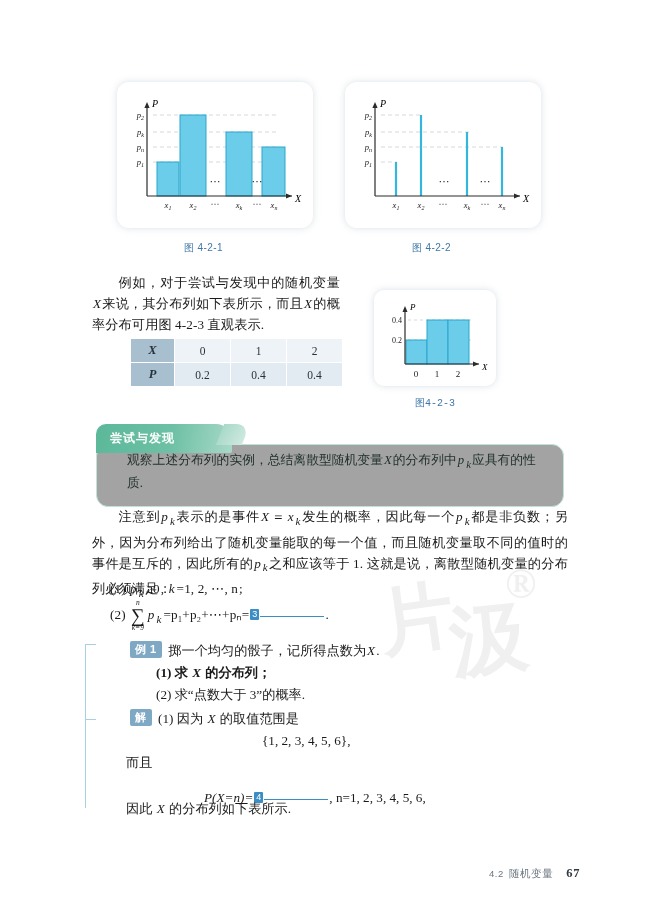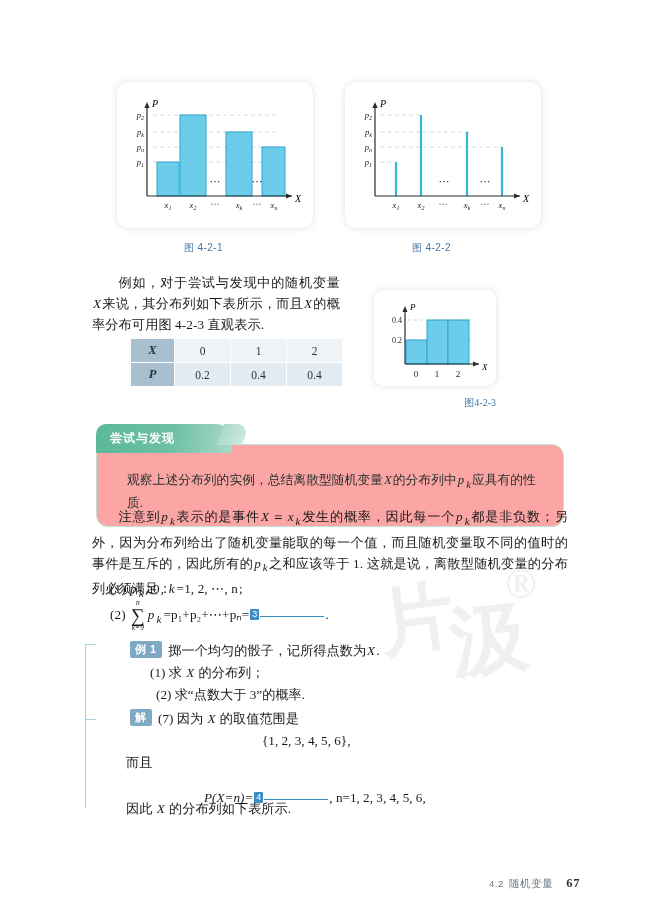--- a/index.html
+++ b/index.html
@@ -124,24 +124,24 @@
     left: 374px; top: 290px;
     width: 122px; height: 96px;
     background: #fff;
     border-radius: 10px;
     box-shadow: 0 0 7px rgba(130,150,170,0.30);
   }
   .fig3-caption {
     position: absolute;
     left: 374px; top: 396px;
     width: 122px;
-    text-align: right;
+    text-align: center;
     font-size: 10px;
     color: #3e77a8;
-    font-family: Liberation Serif, serif;
+    font-family: Liberation Mono, monospace;
   }
 
   
   .explore-wrap {
     position: absolute;
     left: 96px; top: 424px;
     width: 468px;
   }
   .explore-tab {
     position: relative;
@@ -164,24 +164,24 @@
     position: absolute;
     right: -14px; top: 0;
     width: 26px; height: 21px;
     background: linear-gradient(100deg,#a8d9c8 0%, #cfe9e0 100%);
     border-radius: 0 14px 0 0;
     transform: skewX(-22deg);
     z-index: -1;
   }
   .explore-body {
     margin-top: -9px;
-    background: #fca5a5;
+    background: #a3a3a3;
     border: 1px solid #bfe3d6;
     border-radius: 12px;
-    padding: 26px 18px 13px 30px;
+    padding: 6px 18px 13px 30px;
     font-size: 12.8px;
     line-height: 19px;
     color: #22322c;
   }
 
   
   .p-body {
     left: 92px; top: 506px; width: 476px;
   }
   .p-list {
@@ -255,32 +255,32 @@
     vertical-align: 2px;
     letter-spacing: .5px;
   }
   .ex-line {
     position: absolute;
     font-size: 13.2px;
     line-height: 21px;
     padding-left: 34px;
   }
   .e0 { left: 96px;  top: 640px; }
-  .e1 { left: 116px; top: 662px; }
+  .e1 { left: 122px; top: 662px; font-weight: bold; }
   .e2 { left: 122px; top: 684px; }
   .e3 { left: 96px;  top: 708px; }
   .e4 { left: 228px; top: 730px; }
   .e5 { left: 92px;  top: 752px; }
   .e6 { left: 169px; top: 774px; margin-top: 13px; }
   .e7 { left: 92px;  top: 798px; }
 
   
   .footer {
     position: absolute;
-    left: 0; bottom: 30px;
+    left: 0; bottom: 40px;
     width: 658px;
     padding-right: 78px;
     text-align: right;
     font-size: 10.5px;
     color: #6b7680;
     font-family: "Liberation Sans", sans-serif;
     letter-spacing: .6px;
     padding-left: 46px;
   }
   .footer .pg {
@@ -492,21 +492,21 @@
     <span class="tagbox">例 1</span>&nbsp;&nbsp;<span>掷一个均匀的骰子，记所得点数为</span><span class="mi">X</span><span>.</span>
   </div>
 
   <div class="ex-line e1">
     <span>(1) 求</span>&nbsp;<span class="mi">X</span>&nbsp;<span>的分布列；</span>
   </div>
 
   <div class="ex-line e2">(2) 求“点数大于 3”的概率.</div>
 
   <div class="ex-line e3">
-    <span class="tagbox">解</span>&nbsp;&nbsp;<span>(7) 因为</span>&nbsp;<span class="mi">X</span>&nbsp;<span>的取值范围是</span>
+    <span class="tagbox">解</span>&nbsp;&nbsp;<span>(1) 因为</span>&nbsp;<span class="mi">X</span>&nbsp;<span>的取值范围是</span>
   </div>
 
   <div class="ex-line e4">{1, 2, 3, 4, 5, 6},</div>
 
   <div class="ex-line e5">而且</div>
 
   <div class="ex-line e6">
     <span class="mi">P(X=n)=</span><span class="blank-box">4</span><span class="blank-rule"></span><span class="num">, n=1, 2, 3, 4, 5, 6,</span>
   </div>
 

